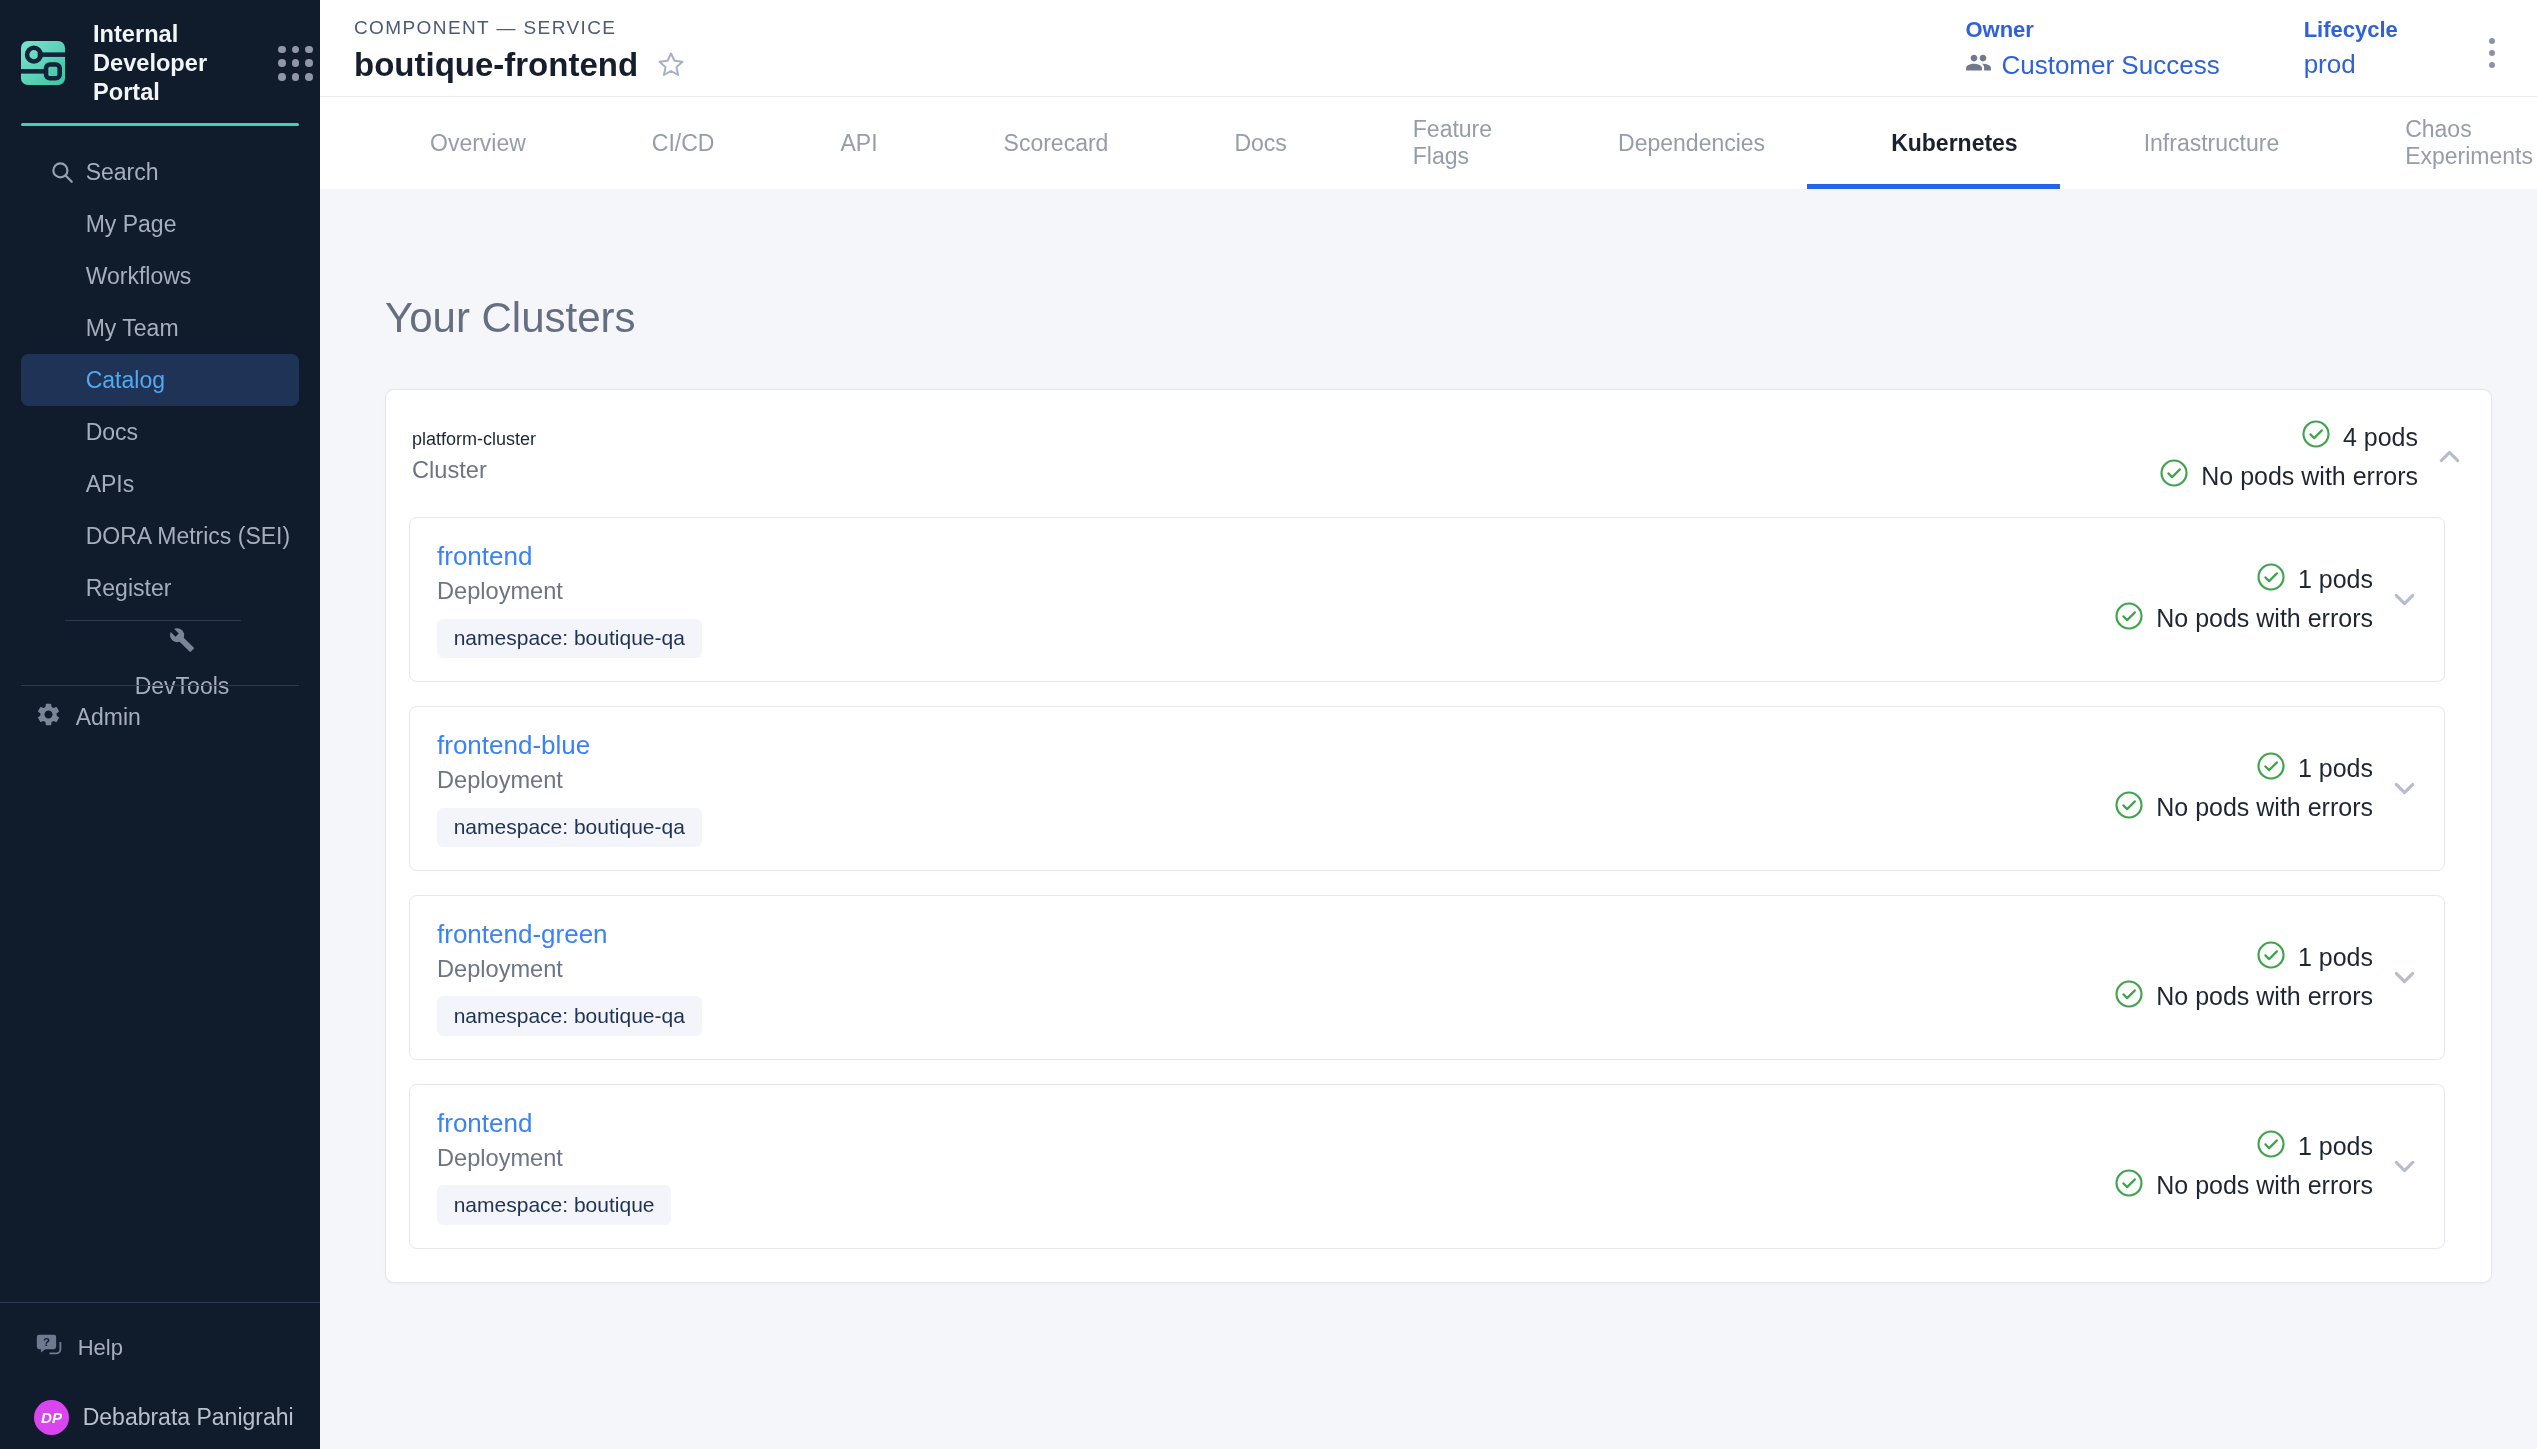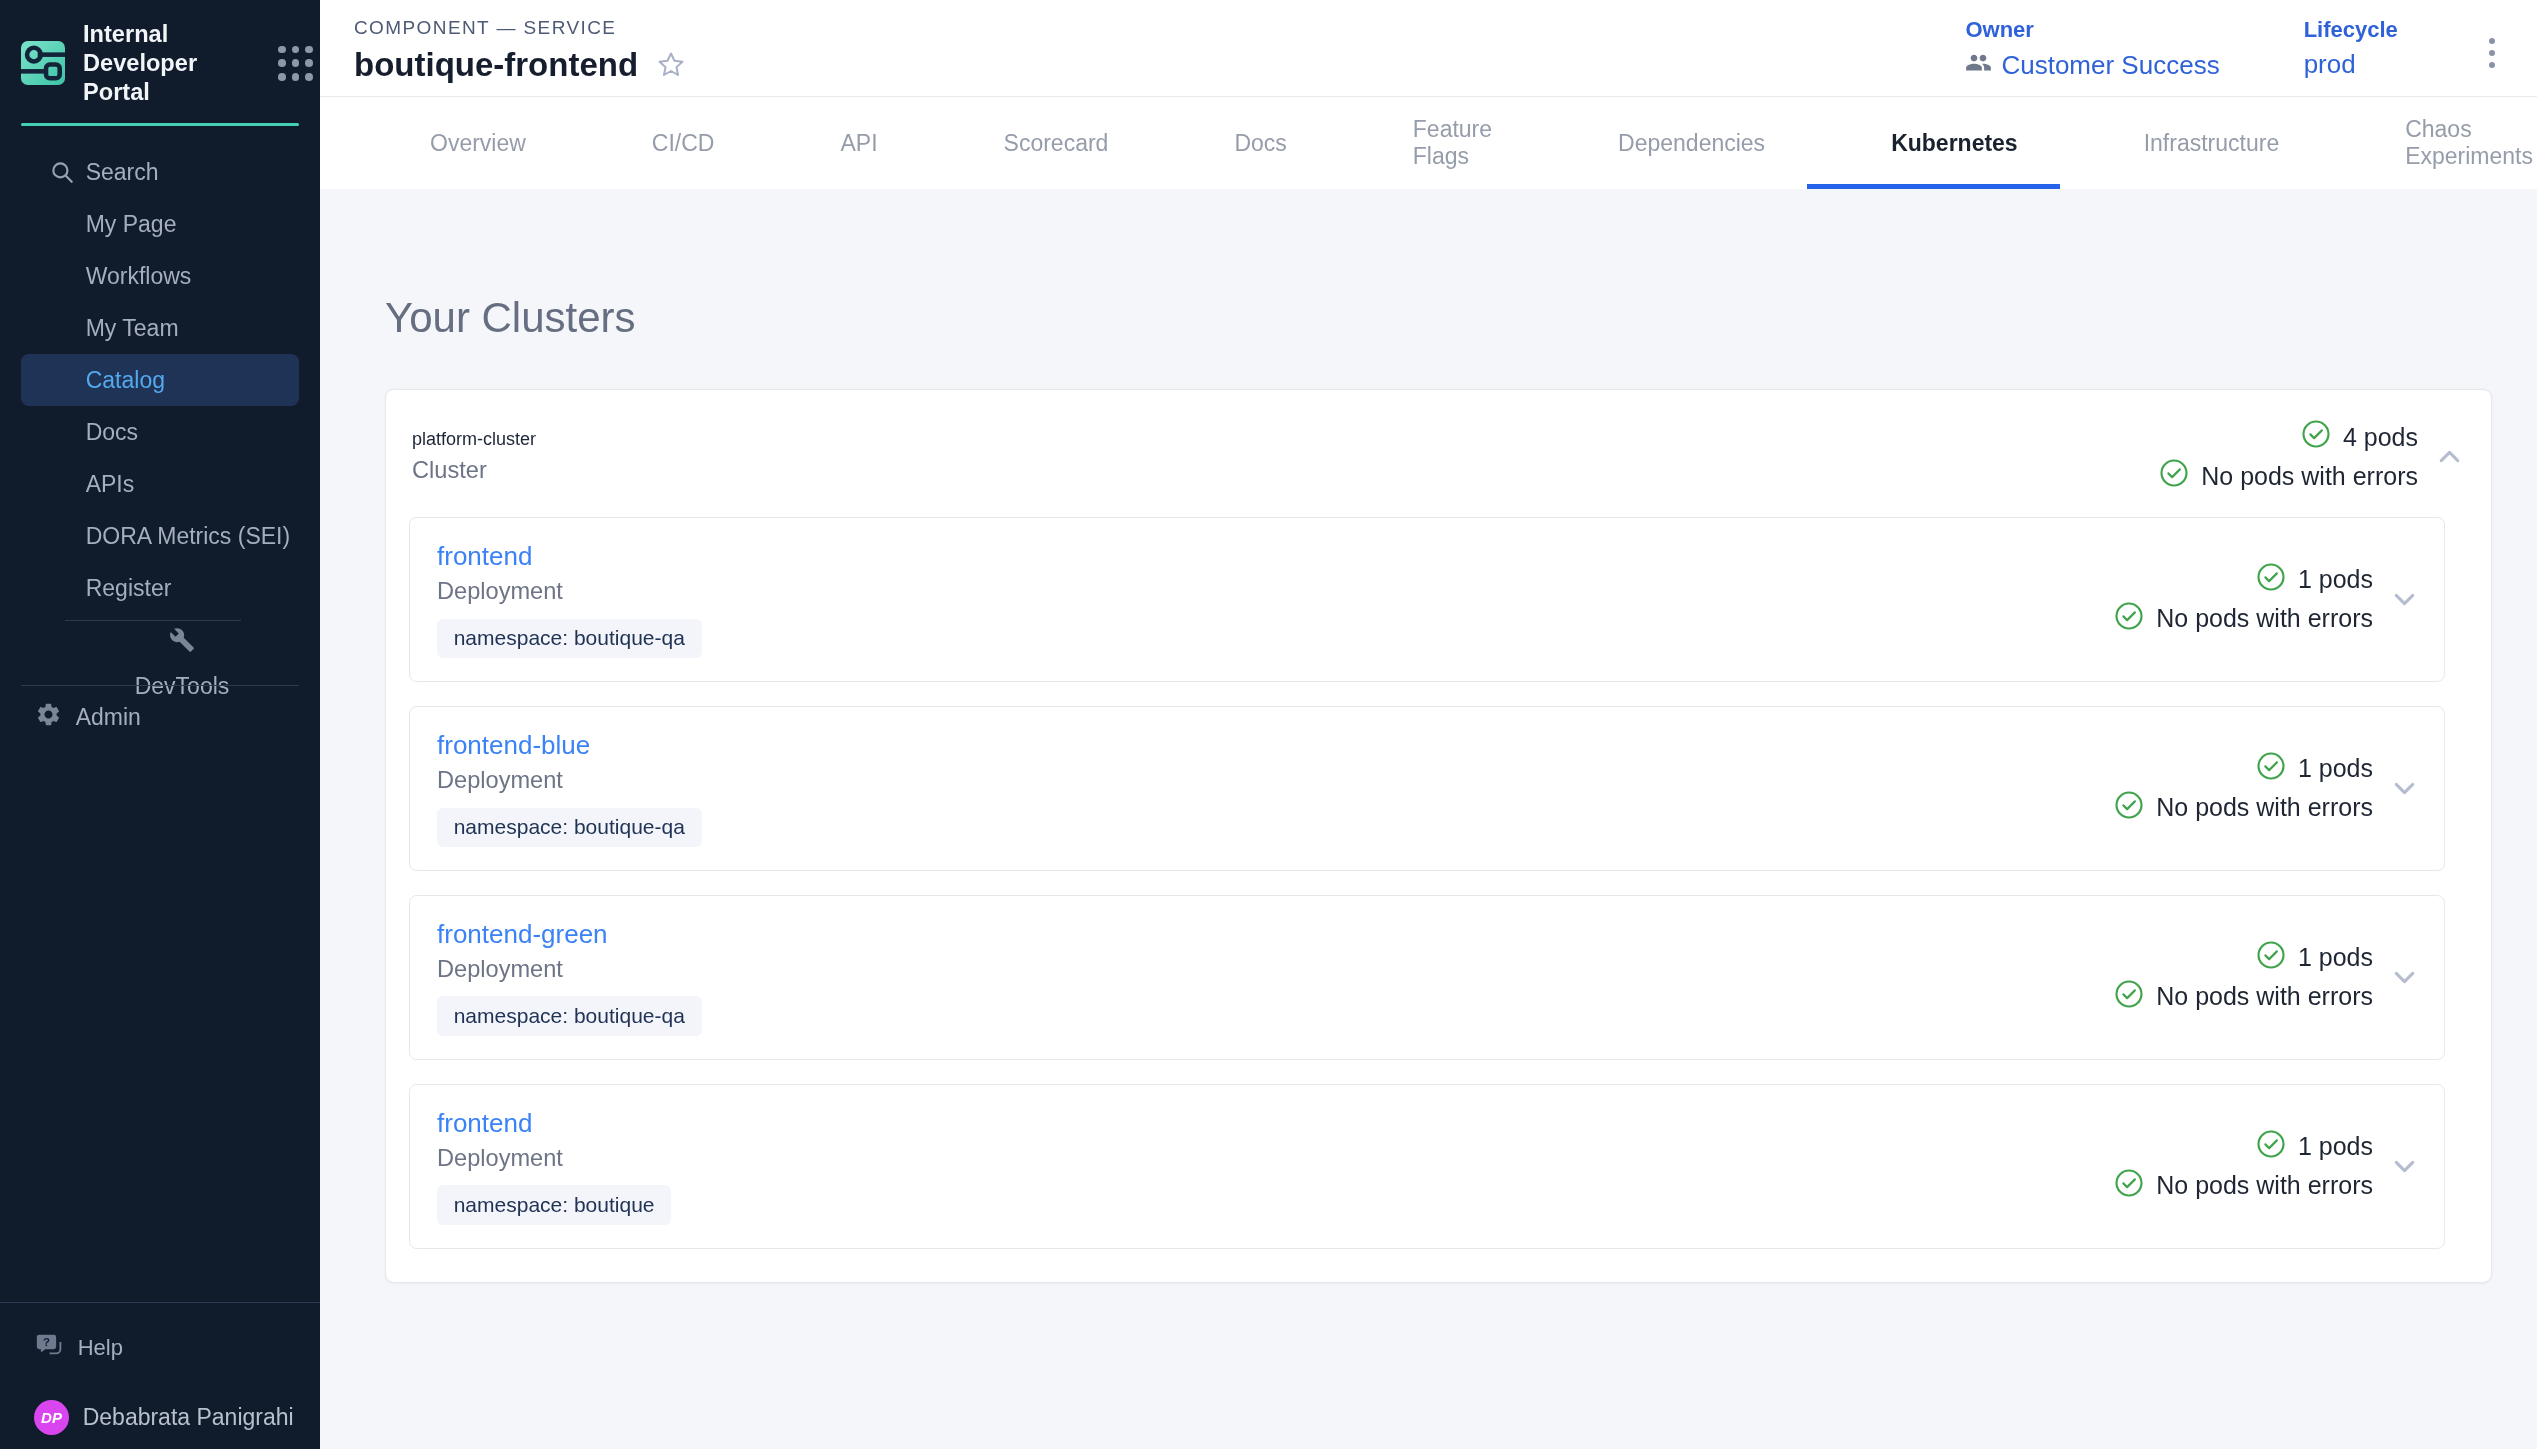--- a/index.html
+++ b/index.html
@@ -3,21 +3,21 @@
 <meta charset="utf-8">
 <style>
   * { margin:0; padding:0; box-sizing:border-box; }
   html,body { width:2538px; height:1449px; overflow:hidden;
     font-family:"Liberation Sans", sans-serif; background:#f5f6fa; }
   .app { display:flex; width:100%; height:100%; }
 
   
   .sidebar { width:320px; min-width:320px; height:100%; background:#101b2c;
     display:flex; flex-direction:column; color:#a6aebd; }
-  .logo-row { display:flex; align-items:center; padding:20px 7px 0 21px; gap:18px; }
+  .logo-row { display:flex; align-items:center; padding:20px 7px 0 21px; gap:28px; }
   .logo { width:44px; height:44px; flex:0 0 44px; }
   .app-title { font-size:23.6px; line-height:1.22; font-weight:700; color:#f2f5f8; flex:1; }
   .grid-icon { display:grid; grid-template-columns:repeat(3,7.6px); grid-gap:6px; cursor:pointer; }
   .grid-icon i { width:7.6px; height:7.6px; border-radius:50%; background:#8e96a8; }
   .teal-divider { height:3px; background:#45d0b4; margin:16.7px 21px 0 21px; border-radius:1.5px; }
   .nav { list-style:none; margin-top:20px; }
   .nav-item { display:flex; align-items:center; height:52px; margin:0 21px; padding-left:27px;
     gap:10.7px; border-radius:7.6px; cursor:pointer; font-size:23px; }
   .nav-item .nav-icon { width:27px; height:27px; display:flex; align-items:center; justify-content:center; }
   .nav-item.active { background:#1e3355; }

